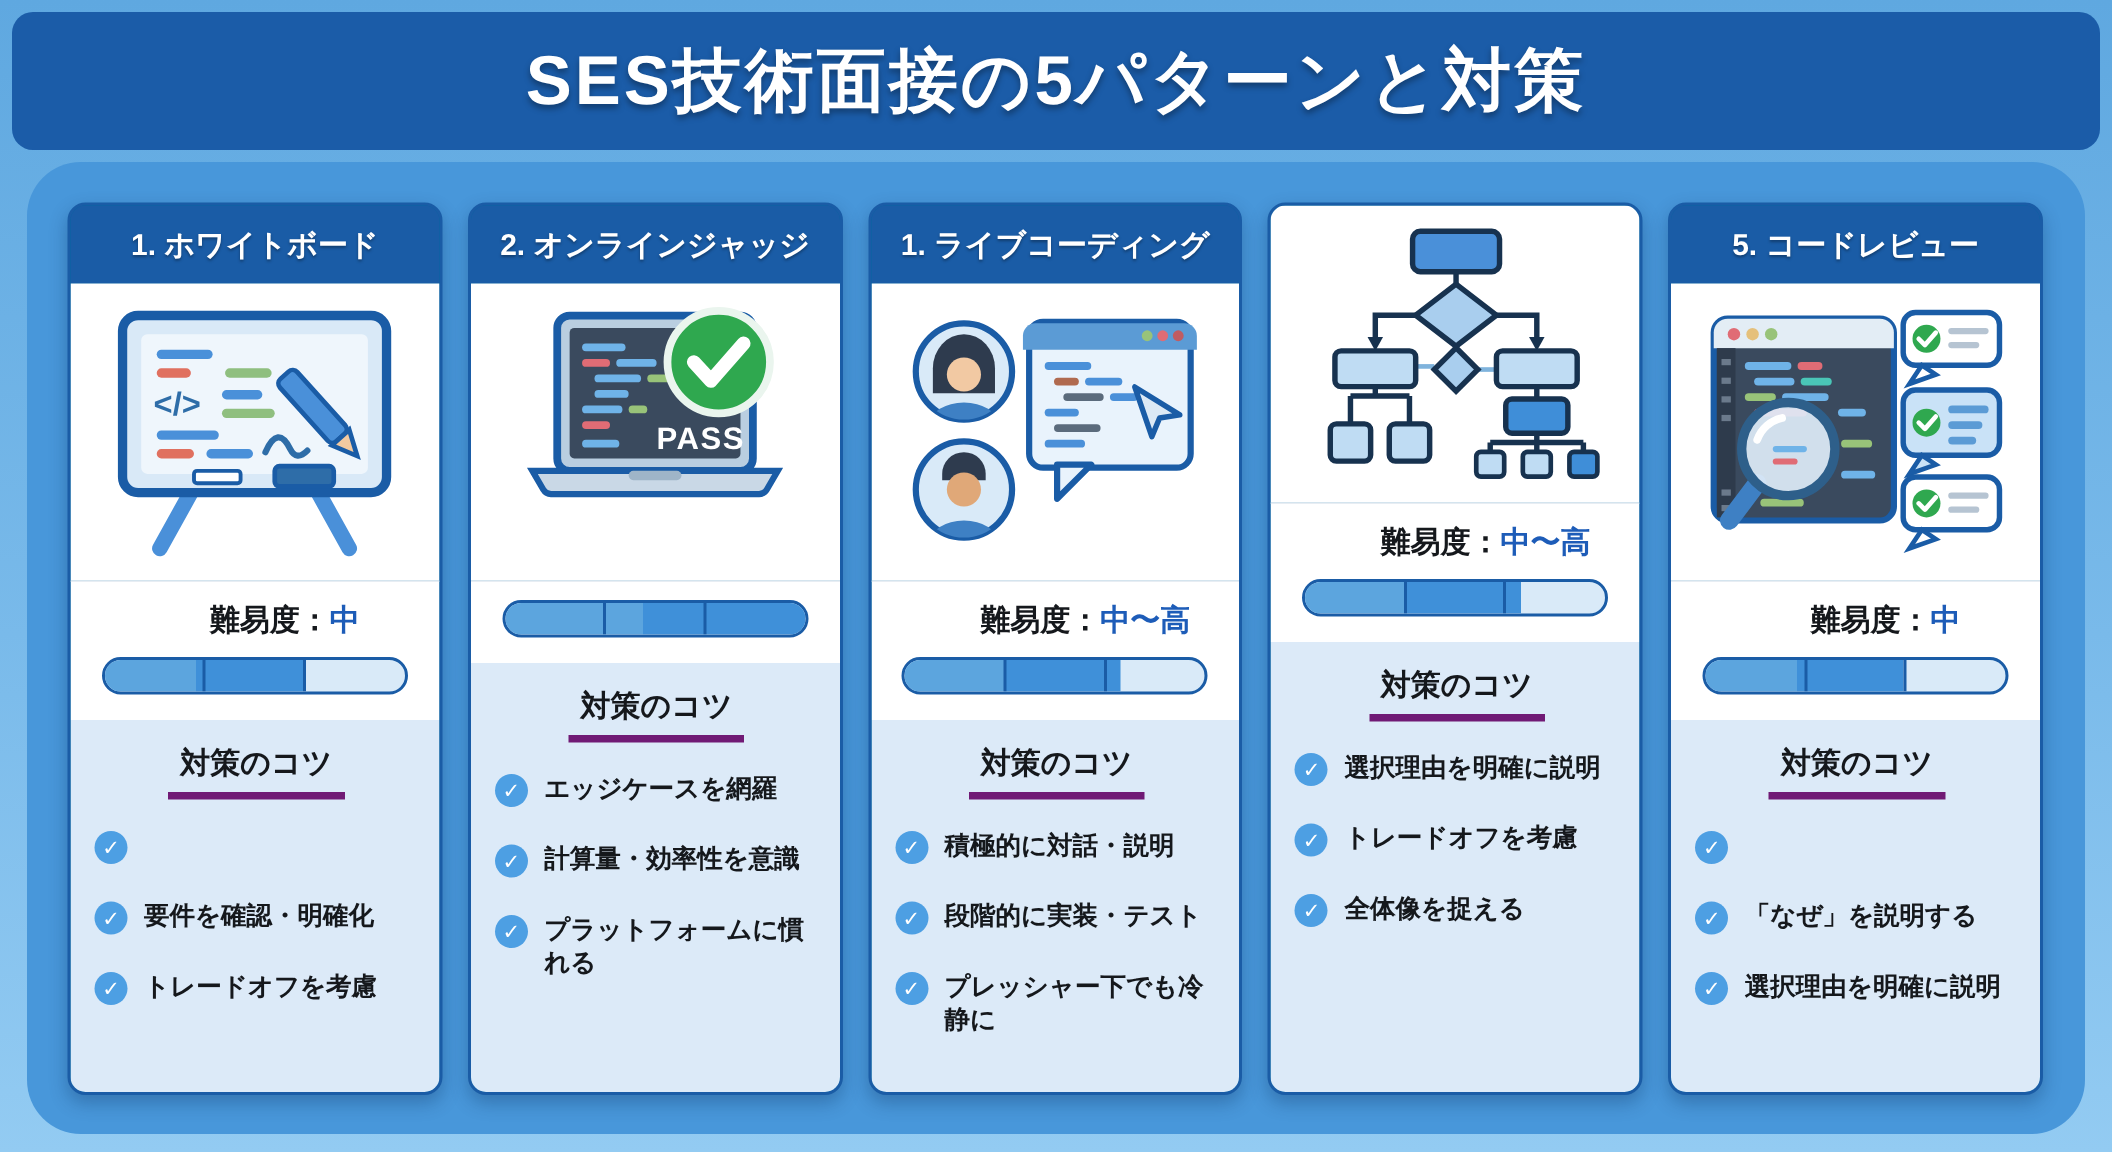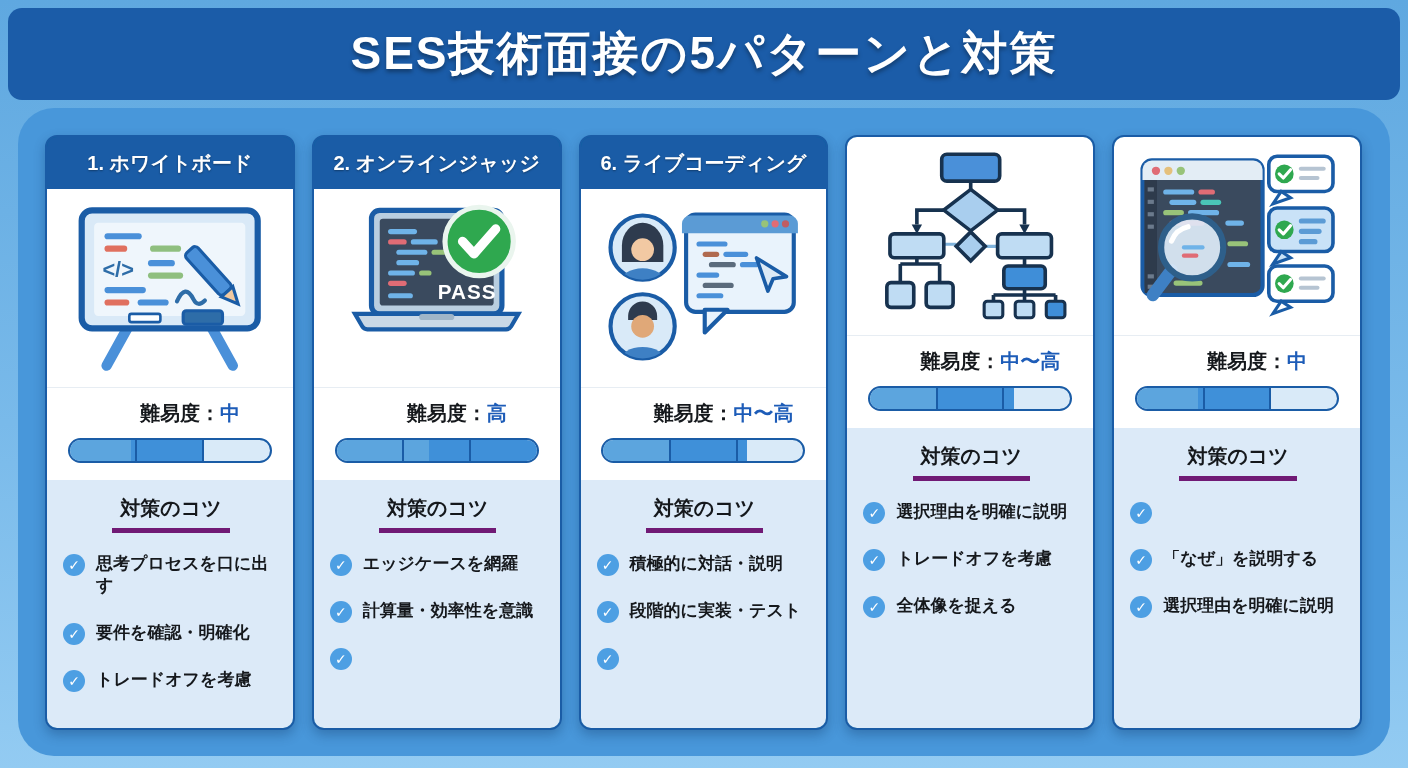--- a/index.html
+++ b/index.html
@@ -126,21 +126,20 @@
         <div class="bar-fill" style="width: 66%;"></div>
         <i class="sep s1"></i>
           <i class="sep s2"></i>
       </div>
     </div>
     <div class="tips">
       <div class="tips-head"><span class="tips-heading">対策のコツ</span></div>
       <ul>
         <li>
             <span class="chk">✓</span>
-            <span>思考プロセスを口に出す</span>
           </li>
         <li>
             <span class="chk">✓</span>
             <span>要件を確認・明確化</span>
           </li>
         <li>
             <span class="chk">✓</span>
             <span>トレードオフを考慮</span>
           </li>
       </ul>
@@ -168,50 +167,48 @@
         <text x="106" y="96" font-size="20" font-weight="bold" fill="#FFFFFF" letter-spacing="1">PASS</text>
         <path d="M26 110 h158 l-7 12 a6 6 0 0 1 -5 3 h-134 a6 6 0 0 1 -5 -3 z" fill="#C9D8E6" stroke="#1A5CA6" stroke-width="4"></path>
         <rect x="88" y="110" width="34" height="6" rx="3" fill="#9FB5C8"></rect>
         <g>
           <circle cx="146" cy="40" r="33" fill="#2FA84F" stroke="#EAF5EE" stroke-width="5"></circle>
           <path d="M130 40 l11 12 l21 -24" fill="none" stroke="#fff" stroke-width="9" stroke-linecap="round" stroke-linejoin="round"></path>
         </g>
       </svg>
     </div>
     <div class="difficulty">
-      <div class="diff-line">
-        <span>難易度：</span><span class="diff-value">高</span>
-      </div>
       <div class="bar">
         <div class="bar-fill" style="width: 100%;"></div>
         <i class="sep s1"></i>
           <i class="sep s2"></i>
       </div>
     </div>
     <div class="tips">
       <div class="tips-head"><span class="tips-heading">対策のコツ</span></div>
       <ul>
         <li>
             <span class="chk">✓</span>
             <span>エッジケースを網羅</span>
           </li>
         <li>
             <span class="chk">✓</span>
             <span>計算量・効率性を意識</span>
           </li>
         <li>
             <span class="chk">✓</span>
+            <span>プラットフォームに慣れる</span>
           </li>
       </ul>
     </div>
   </section>
 
   <section class="card">
     <header class="card-header">
-      <span>6. ライブコーディング</span>
+      <span>1. ライブコーディング</span>
     </header>
     <div class="illu">
       <svg viewBox="0 0 210 170">
         <defs>
           <clipPath id="avA">
               <circle cx="46" cy="46" r="31"></circle>
             </clipPath>
           <clipPath id="avB">
               <circle cx="46" cy="122" r="31"></circle>
             </clipPath>
@@ -269,20 +266,21 @@
         <li>
             <span class="chk">✓</span>
             <span>積極的に対話・説明</span>
           </li>
         <li>
             <span class="chk">✓</span>
             <span>段階的に実装・テスト</span>
           </li>
         <li>
             <span class="chk">✓</span>
+            <span>プレッシャー下でも冷静に</span>
           </li>
       </ul>
     </div>
   </section>
 
   <section class="card">
     <div class="illu">
       <svg viewBox="0 0 210 170">
         <g fill="none" stroke="#17324F" stroke-width="3.5">
           <line x1="105" y1="32" x2="105" y2="40"></line>
@@ -335,20 +333,23 @@
           </li>
         <li>
             <span class="chk">✓</span>
             <span>全体像を捉える</span>
           </li>
       </ul>
     </div>
   </section>
 
   <section class="card">
+    <header class="card-header">
+      <span>5. コードレビュー</span>
+    </header>
     <div class="illu">
       <svg viewBox="0 0 210 170">
         <rect x="14" y="12" width="116" height="130" rx="9" fill="#3A4A5E" stroke="#1A5CA6" stroke-width="4"></rect>
         <path d="M23 12 h98 a9 9 0 0 1 9 9 v10 h-116 v-10 a9 9 0 0 1 9 -9 z" fill="#E3EDF5"></path>
         <g>
           <circle cx="27" cy="22" r="4" fill="#E06C75"></circle>
             <circle cx="39" cy="22" r="4" fill="#E5C07B"></circle>
             <circle cx="51" cy="22" r="4" fill="#98C379"></circle>
         </g>
         <rect x="16" y="31" width="12" height="109" fill="#2E3B4C"></rect>

